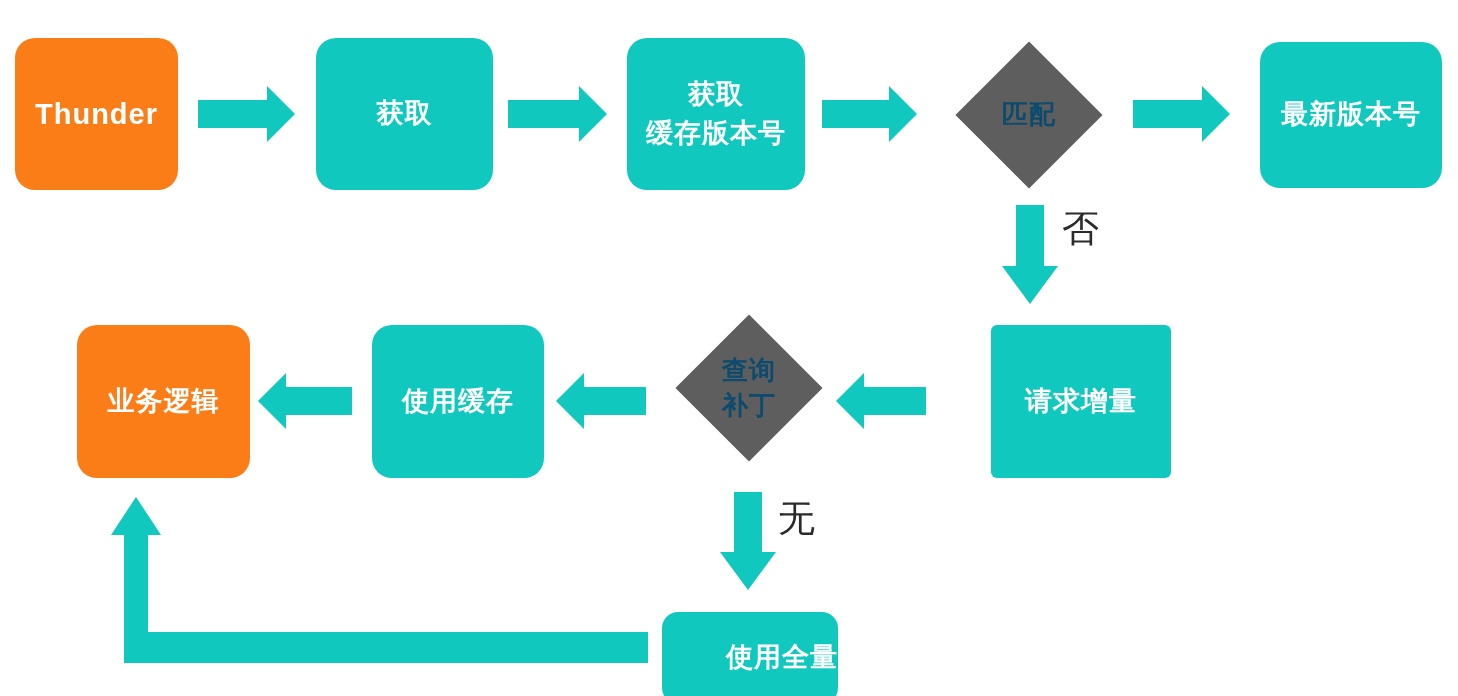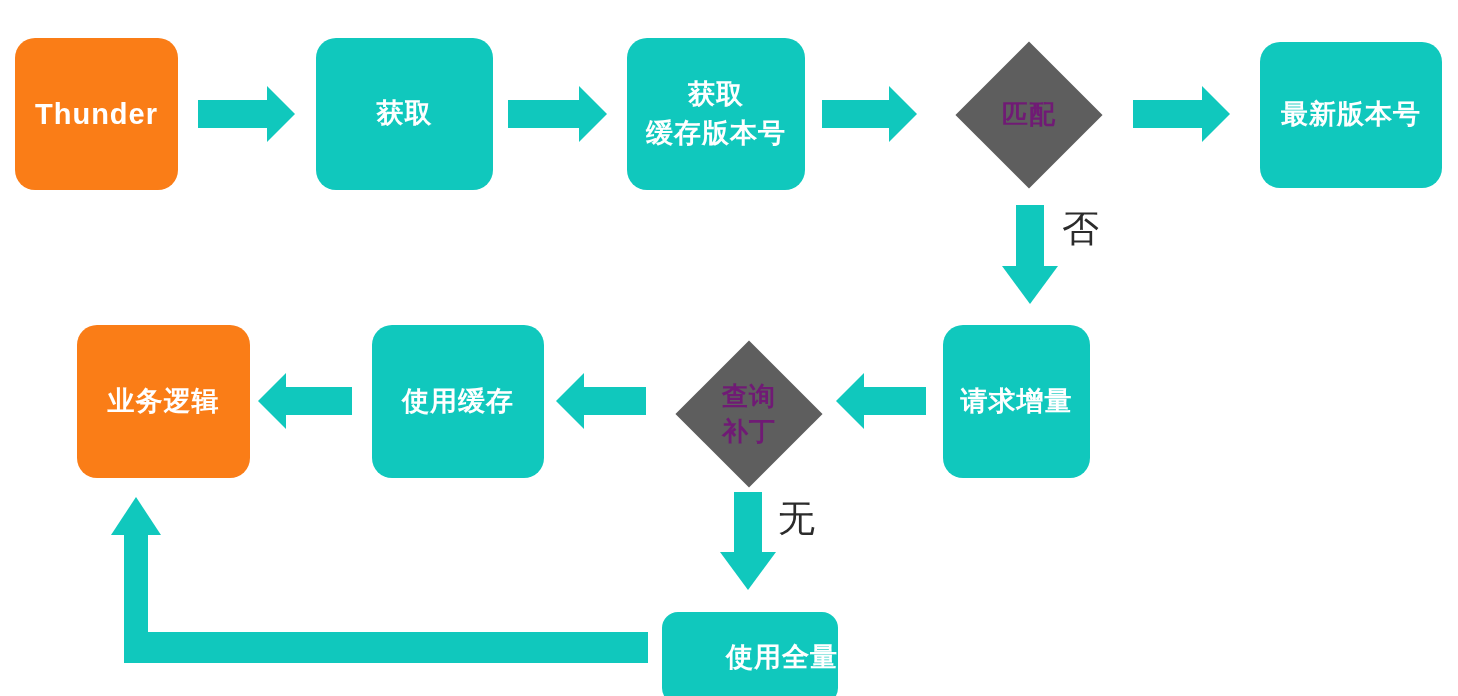--- a/index.html
+++ b/index.html
@@ -33,21 +33,21 @@
   .diamond { position: absolute; width: 104px; height: 104px; }
   .diamond .shape {
     position: absolute; inset: 0;
     background: #5E5E5E;
     transform: rotate(45deg);
   }
   .diamond .dlabel {
     position: absolute; inset: -10px;
     display: flex; flex-direction: column;
     align-items: center; justify-content: center;
-    color: #701a75; font-size: 26px; font-weight: 600;
+    color: #0c4a6e; font-size: 26px; font-weight: 600;
     text-align: center; line-height: 1.35; letter-spacing: 1px;
   }
   
   .arrow { position: absolute; }
   .arrow-r { height: 56px; }
   .arrow-r .shaft { position: absolute; left: 0; right: 27px; top: 14px; height: 28px; background: #10C8BD; }
   .arrow-r .head  { position: absolute; right: 0; top: 0; width: 0; height: 0;
                     border-top: 28px solid transparent; border-bottom: 28px solid transparent;
                     border-left: 28px solid #10C8BD; }
   .arrow-l { height: 56px; }
@@ -121,30 +121,30 @@
   <div class="box teal" style="left:1260px; top:42px; width:182px; height:146px;">
     <span>最新版本号</span>
   </div>
 
   <div class="arrow arrow-d" style="left:1002px; top:205px; height:99px;">
     <div class="shaft"></div>
     <div class="head"></div>
   </div>
   <div class="edge-label" style="left:1062px; top:210px;">否</div>
 
-  <div class="box teal" style="left:943px; top:325px; width:147px; height:153px;">
+  <div class="box teal" style="left:991px; top:325px; width:180px; height:153px;border-radius:6px;">
     <span>请求增量</span>
   </div>
 
   <div class="arrow arrow-l" style="left:836px; top:373px; width:90px;">
     <div class="shaft"></div>
     <div class="head"></div>
   </div>
 
-  <div class="diamond" style="left:697px; top:362px;">
+  <div class="diamond" style="left:697px; top:336px;">
     <div class="shape"></div>
     <div class="dlabel">
       <span>查询</span>
       <span>补丁</span>
     </div>
   </div>
 
   <div class="arrow arrow-l" style="left:556px; top:373px; width:90px;">
     <div class="shaft"></div>
     <div class="head"></div>

